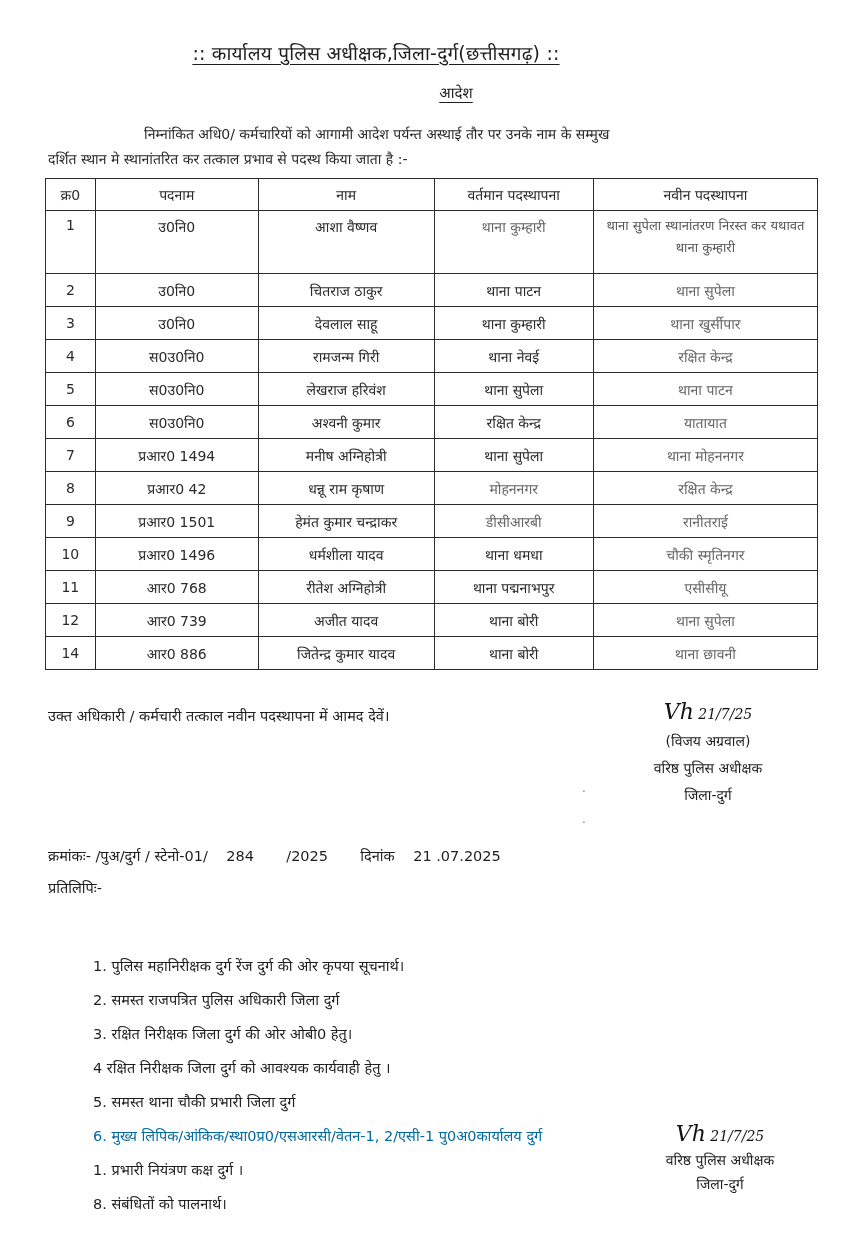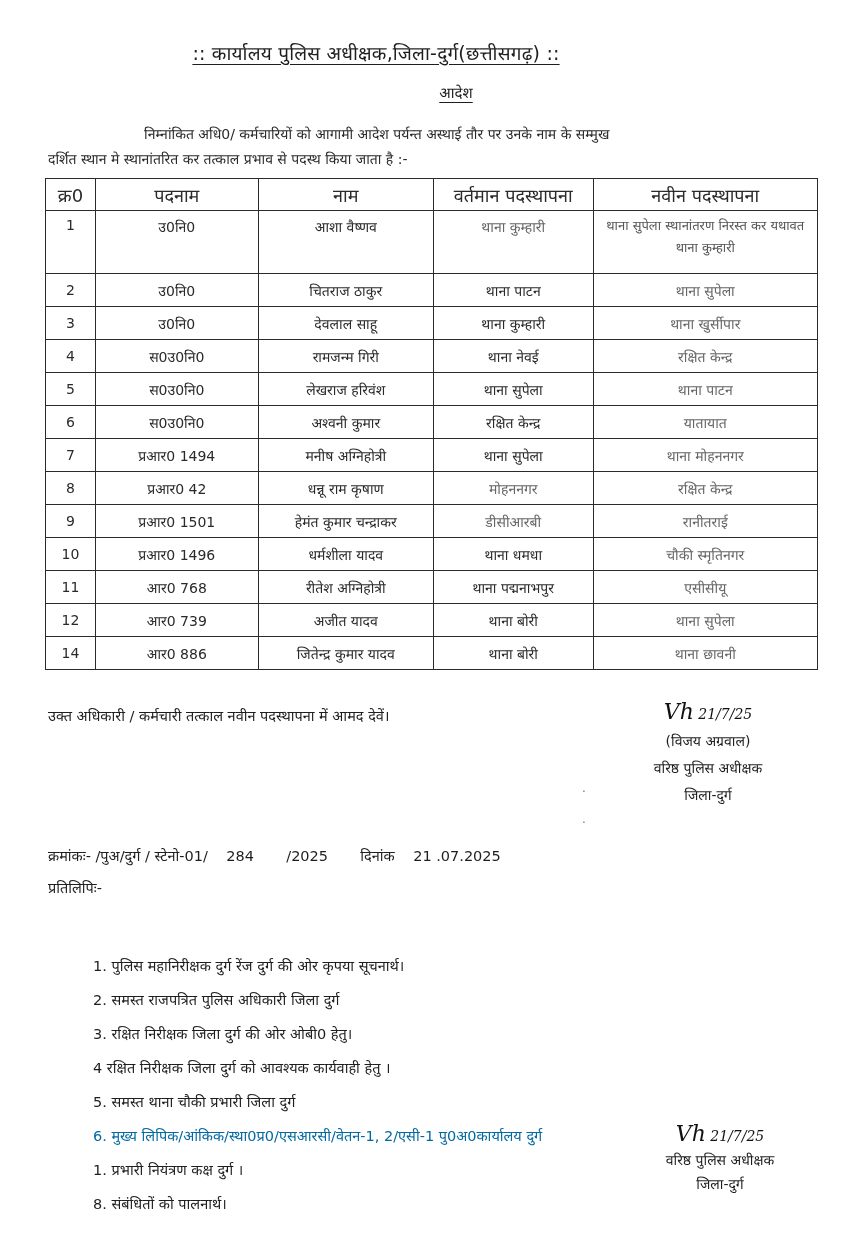--- a/index.html
+++ b/index.html
@@ -24,21 +24,21 @@
   }
   .intro .indent { display:inline-block; width:96px; }
   table.transfers {
     position:absolute; left:45px; top:178px; width:773px;
     border-collapse:collapse; font-size:14px; color:#2a2a2a;
   }
   table.transfers th, table.transfers td {
     border:1.6px solid #2b2b2b; text-align:center; padding:0 4px;
     font-weight:normal; height:32px;
   }
-  table.transfers th { height:31px; font-size:18px;text-align:center; }
+  table.transfers th { height:31px; font-size:14px;text-align:center; }
   table.transfers td.multi { height:58px; line-height:22px; vertical-align:top; padding-top:4px; font-size:13px; color:#555;margin-left:44px; }
   table.transfers td.first-multi { vertical-align:top; padding-top:6px; }
   .faint { color:#666; }
   .c0 { width:42px; } .c1 { width:160px; } .c2 { width:174px; } .c3 { width:156px; } .c4 { width:225px; }
   .closing {
     position:absolute; left:48px; top:705px; font-size:14.5px;
   }
   .sig1 {
     position:absolute; left:598px; top:700px; width:220px; text-align:center; font-size:14px; line-height:27px;
   }

